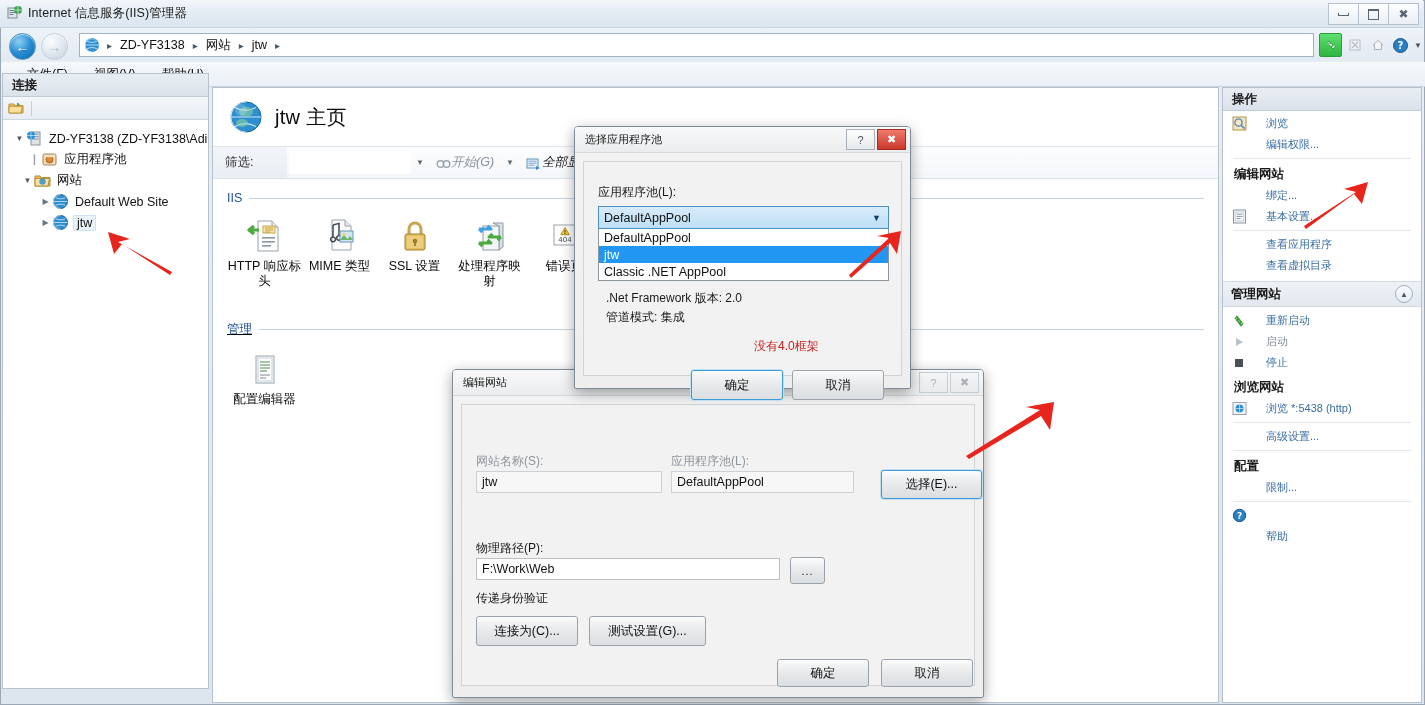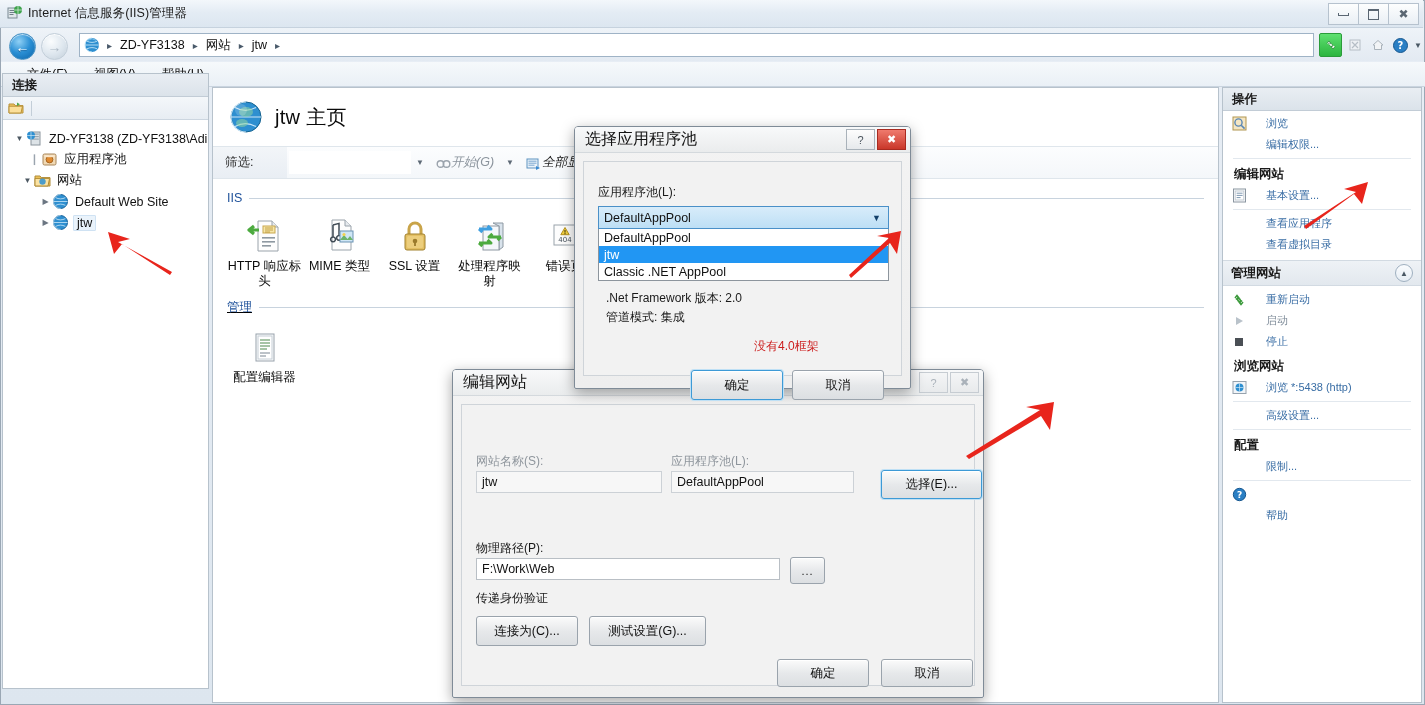--- a/index.html
+++ b/index.html
@@ -127,21 +127,21 @@
     display:flex;align-items:center;justify-content:center;font-size:8px;color:#4a5864;}
 
   
   .dlg{position:absolute;box-sizing:border-box;
     background:linear-gradient(180deg,#f3f3f3 0%,#eeeeee 100%);
     border:1px solid #7f8b97;border-radius:4px 4px 2px 2px;
     box-shadow:0 4px 14px rgba(0,0,0,.35);}
   .dlg-tb{height:25px;display:flex;align-items:center;padding-left:10px;position:relative;
     background:linear-gradient(180deg,#f8f9fa 0%,#eaeced 100%);
     border-bottom:1px solid #d4d9dd;border-radius:3px 3px 0 0;}
-  .dlg-title{font-size:16px;color:#141414;}
+  .dlg-title{font-size:11px;color:#141414;}
   .dlg-btns{position:absolute;right:4px;top:2px;display:flex;}
   .dlg-b{width:27px;height:19px;border:1px solid #a9b2ba;
     background:linear-gradient(180deg,#fdfdfd 0%,#e6e9ec 100%);
     display:flex;align-items:center;justify-content:center;font-size:11px;color:#4b545d;}
   .dlg-b + .dlg-b{margin-left:2px;}
   .dlg-b.red{background:linear-gradient(180deg,#ef7a6d 0%,#c9372a 100%);
     border:1px solid #a82a20;color:#fff;font-weight:bold;}
   .dlg-b.gray{background:linear-gradient(180deg,#f4f5f6 0%,#e8eaec 100%);color:#aab2ba;border-color:#c6ccd2;}
   .dlg-in{margin:8px;border:1px solid #cfd4d9;background:#f2f2f2;box-sizing:border-box;}
 
@@ -483,21 +483,21 @@
            <path d="M23 6v6h6" fill="#dde4ea" stroke="#8d98a2"></path>
            <path d="M10 18c6-3 13-3 19 0-6 4-13 4-19 0z" fill="#cfdbe5" stroke="#7e8b97"></path>
            <path d="M19 20v9M15 25l4 4 4-4" fill="none" stroke="#5d6d7c" stroke-width="2"></path>
          </svg>
             </div>
          <div class="cap">压缩</div>
        </div>
 
      </div>
 
-     <div class="grp-hd" style="text-decoration:underline;">
+     <div class="grp-hd" style="margin-top:22px;text-decoration:underline;">
        <b>管理</b>
           <i></i>
      </div>
      <div class="icons">
        <div class="cell">
          <div class="gfx">
               <svg width="36" height="36" viewBox="0 0 36 36">
            <rect x="9" y="4" width="18" height="27" fill="#fbfcfd" stroke="#98a2ab"></rect>
            <rect x="11" y="6" width="14" height="23" fill="#fff" stroke="#c6ced6"></rect>
            <path d="M13 10h10M13 13h10M13 16h10M13 19h7" stroke="#4f8a4f" stroke-width="1"></path>
@@ -527,20 +527,24 @@
      </div>
      <div class="act-row">
        <span class="act-ico"></span>
        <span class="act-link">编辑权限...</span>
      </div>
 
      <div class="act-div"></div>
 
      <div class="act-sub">编辑网站</div>
      <div class="act-row">
+       <span class="act-ico"></span>
+       <span class="act-link">绑定...</span>
+     </div>
+     <div class="act-row">
        <span class="act-ico">
          <svg width="15" height="15" viewBox="0 0 15 15">
               <rect x="1.5" y="1" width="12" height="13" fill="#fbfcfd" stroke="#8a95a0"></rect>
          <rect x="3.2" y="3" width="8.6" height="9" fill="#fff" stroke="#c3cbd3"></rect>
          <path d="M4.6 5.2h6M4.6 7.4h6M4.6 9.6h4" stroke="#6f8ca8" stroke-width=".9"></path>
             </svg>
        </span>
        <span class="act-link">基本设置...</span>
      </div>
 

